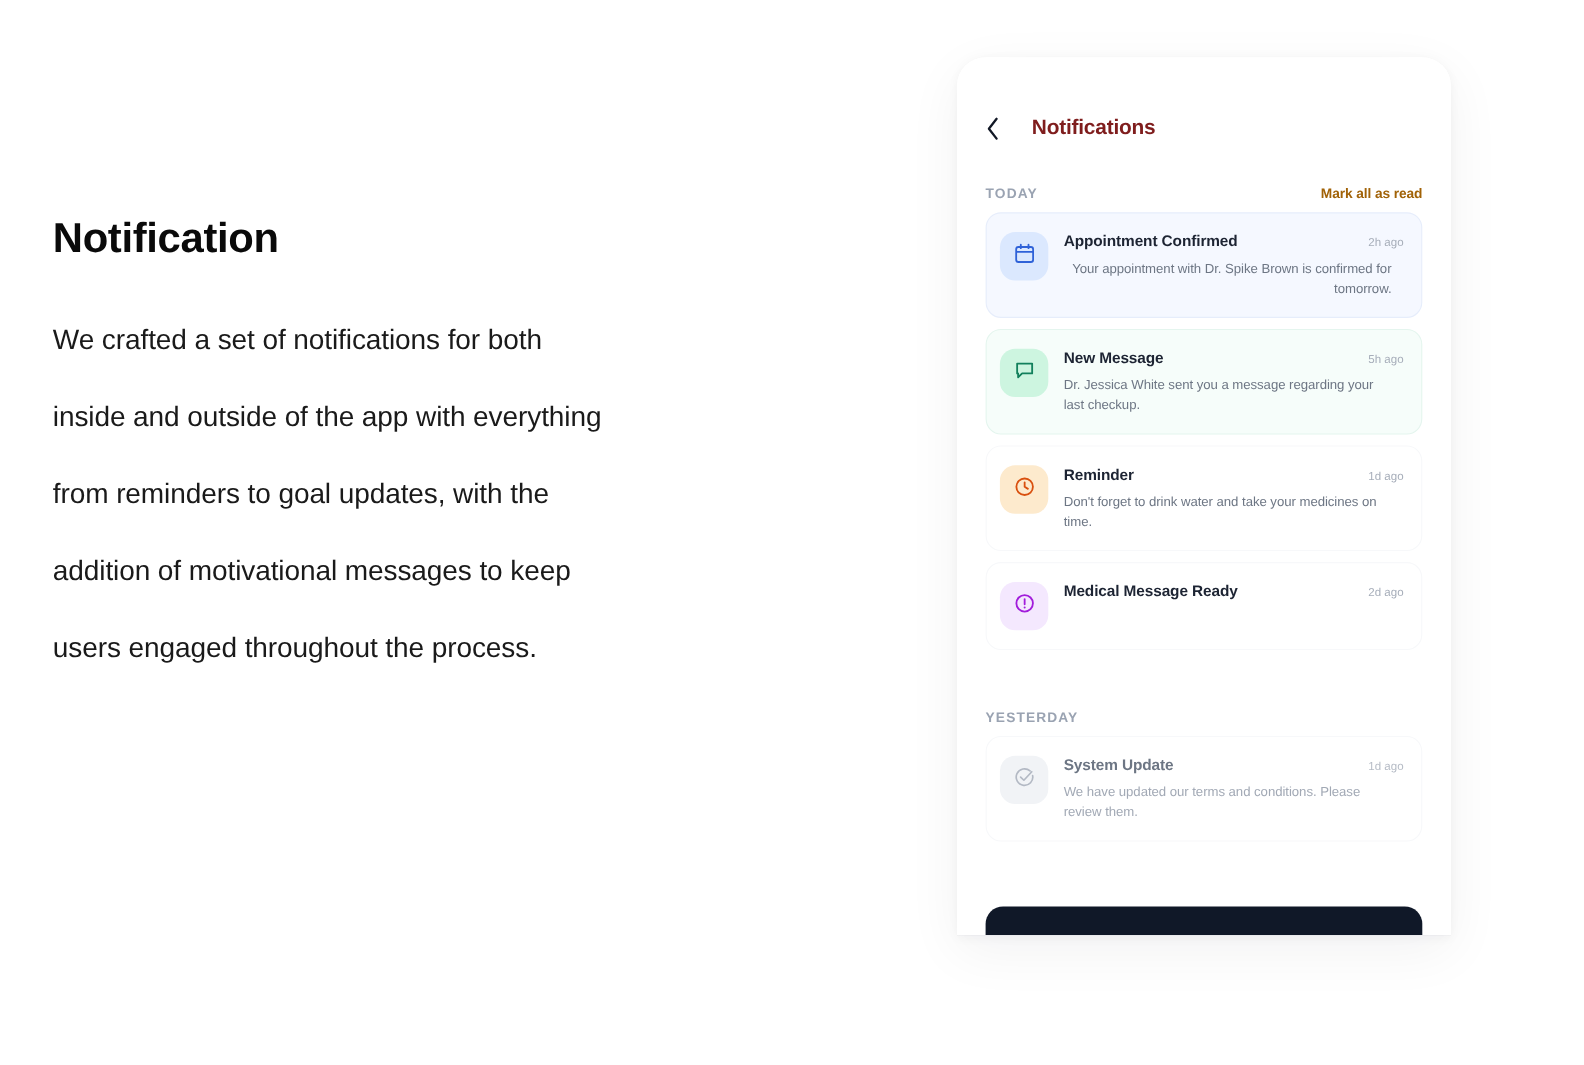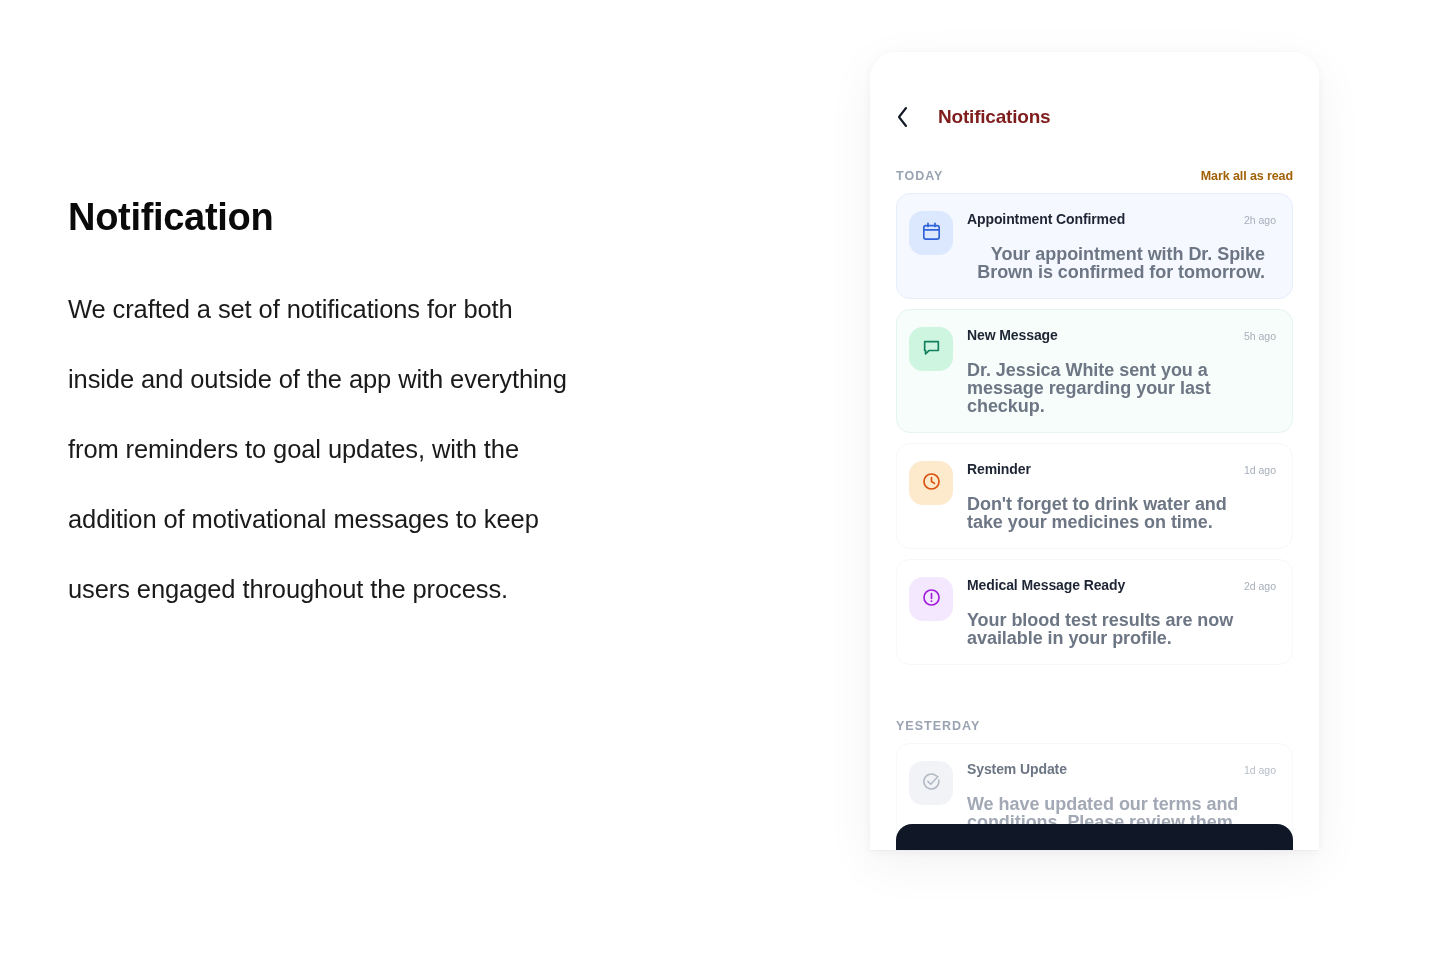--- a/index.html
+++ b/index.html
@@ -15,21 +15,21 @@
   .canvas {
     position: relative;
     width: 1440px;
     height: 968px;
     background: #ffffff;
   }
 
   
   .copy {
     position: absolute;
-    left: 68px;
+    left: 48px;
     top: 196px;
     width: 720px;
   }
 
   .copy-title {
     font-size: 38px;
     font-weight: 700;
     color: #0a0a0a;
     letter-spacing: -0.3px;
     line-height: 1.15;
@@ -188,27 +188,26 @@
 
   .notif-time {
     font-size: 10.5px;
     font-weight: 400;
     color: #a7aeba;
     white-space: nowrap;
     flex: 0 0 auto;
   }
 
   .notif-desc {
-    margin-top: 18px;
-    font-size: 18px;
+    margin-top: 8px;
+    font-size: 12px;
     line-height: 18px;
     color: #6d7684;
     letter-spacing: -0.05px;
     max-width: 298px;
-    font-weight: bold;
   }
 
   
   .notif.muted .notif-title { color: #6d7684; }
   .notif.muted .notif-desc  { color: #a2a9b5; }
   .notif.muted .notif-time  { color: #b6bcc6; }
 
   
   .bottom-cta {
     position: absolute;
@@ -318,21 +317,20 @@
                 <path d="M12 7.6 V13" stroke="#a21ddb" stroke-width="1.9" stroke-linecap="round"></path>
                 <circle cx="12" cy="16.2" r="1.05" fill="#a21ddb"></circle>
               </svg>
             </span>
           </div>
           <div class="notif-body">
             <div class="notif-top">
               <span class="notif-title">Medical Message Ready</span>
               <span class="notif-time">2d ago</span>
             </div>
-            <div class="notif-desc">Your blood test results are now available in your profile.</div>
           </div>
         </div>
 
       </div>
 
       <div class="section-row second">
         <span class="section-label">YESTERDAY</span>
       </div>
 
       <div class="notif-list">

